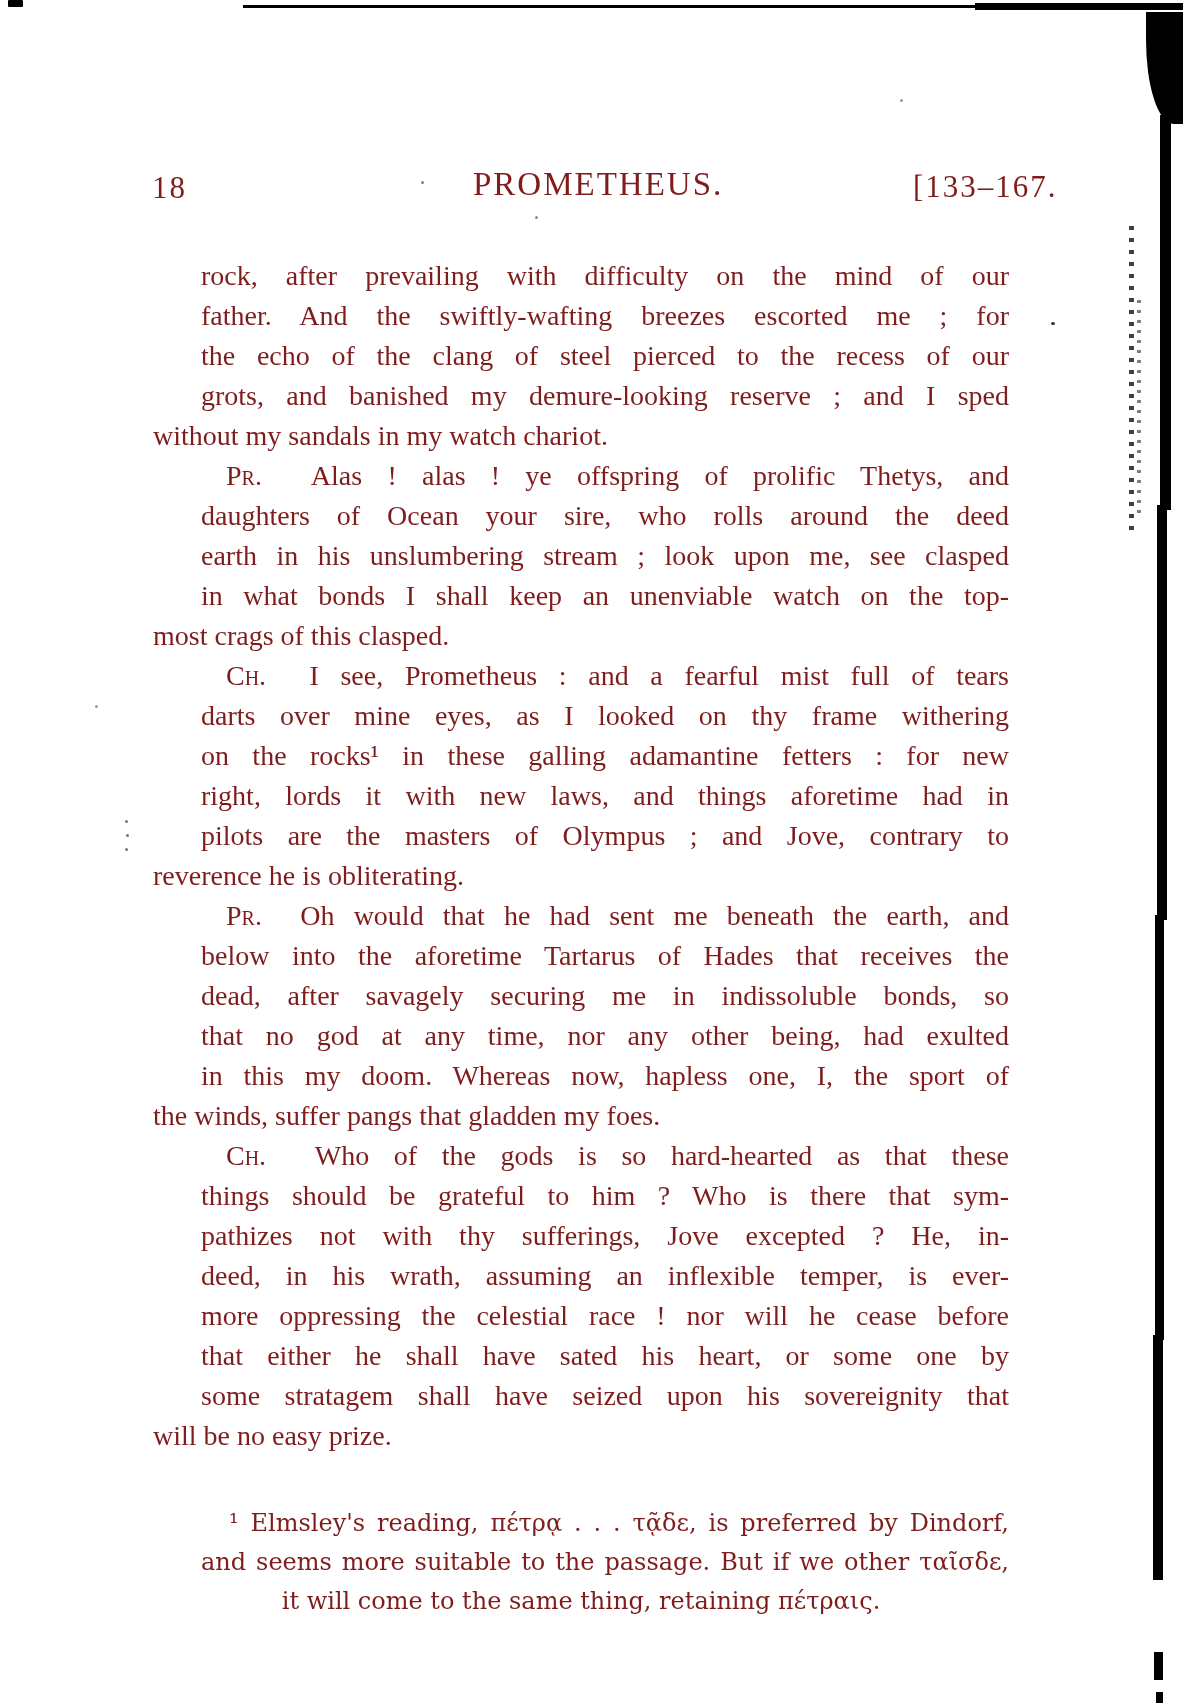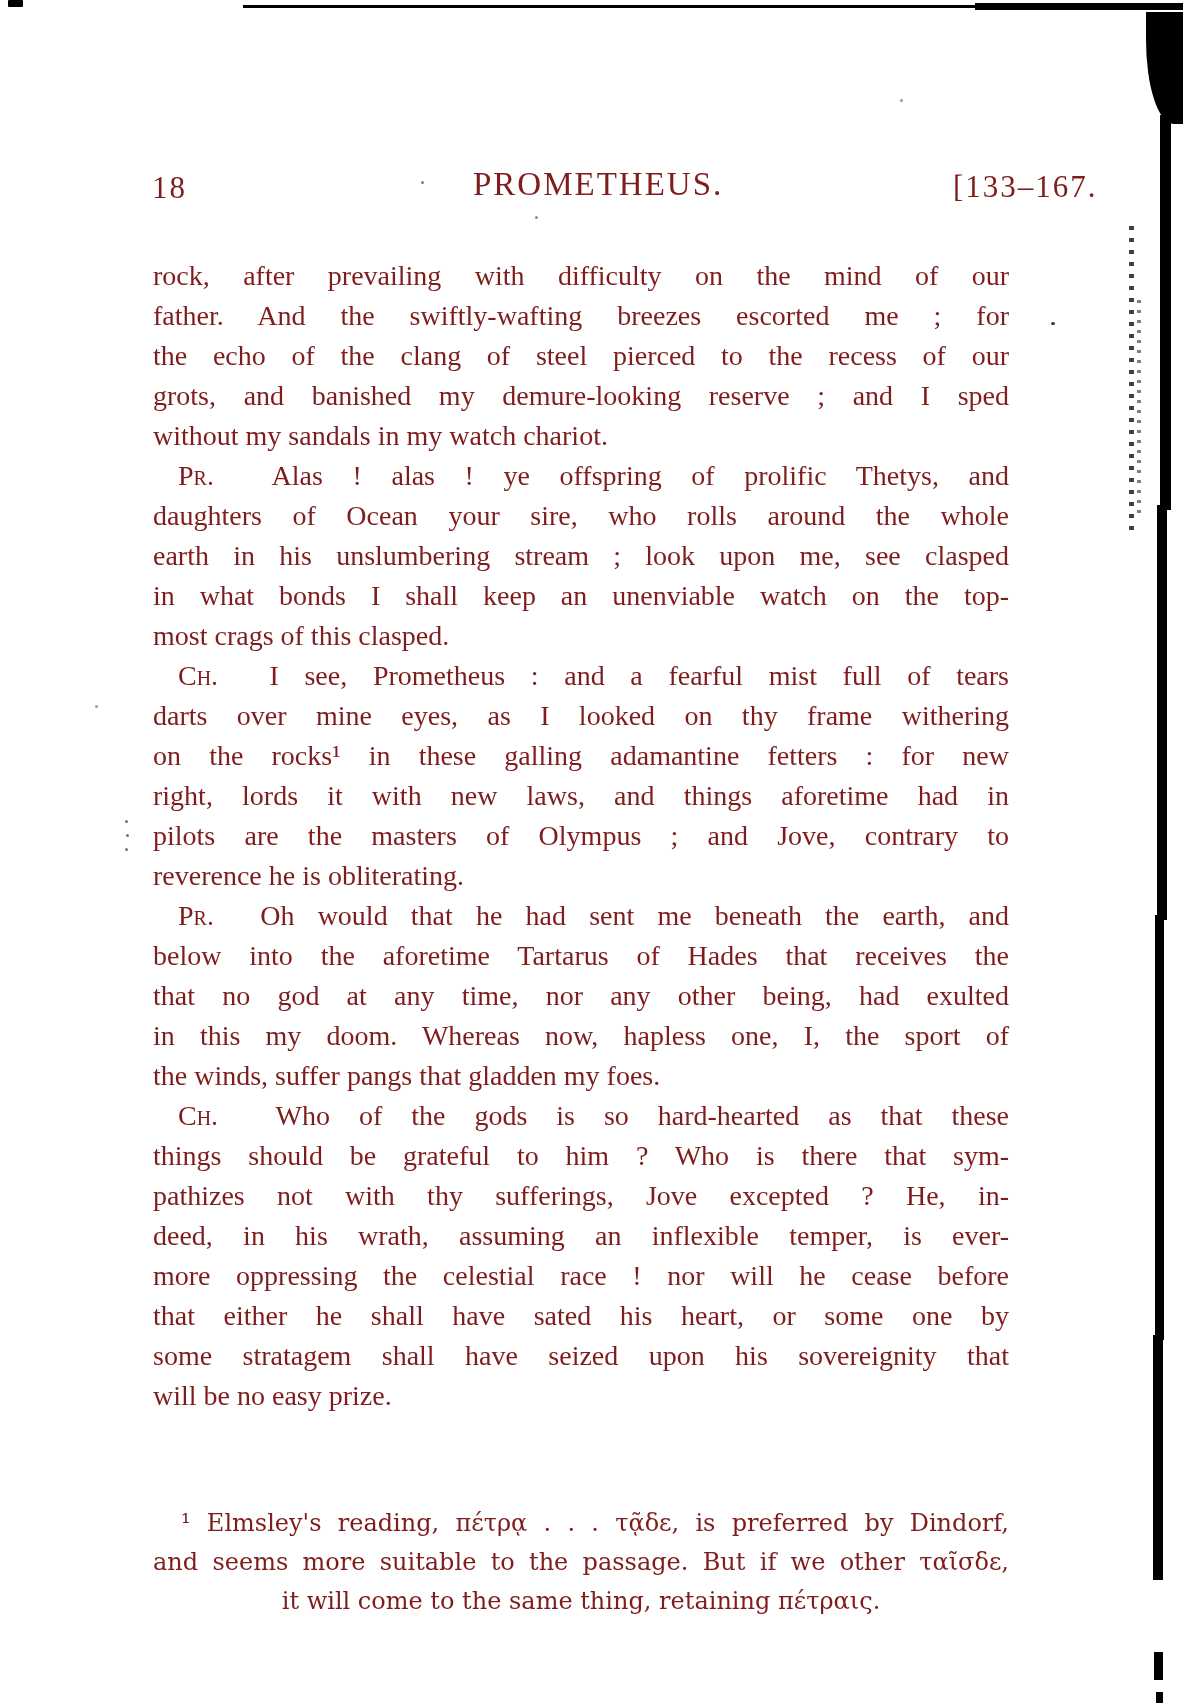--- a/index.html
+++ b/index.html
@@ -3,28 +3,28 @@
 <meta charset="utf-8">
 <style>
   html,body{margin:0;padding:0;background:#e8e8e8;}
   .page{
     position:relative;width:1183px;height:1703px;background:#ffffff;
     color:#7f1d1d;font-family:"Liberation Serif",serif;overflow:hidden;
   }
   
   .pgnum{position:absolute;left:152px;top:170px;font-size:31px;letter-spacing:2px;}
   .ptitle{position:absolute;left:473px;top:166px;font-size:33px;letter-spacing:2px;}
-  .prange{position:absolute;left:953px;top:169px;font-size:31px;letter-spacing:2px;}
+  .prange{position:absolute;left:913px;top:169px;font-size:31px;letter-spacing:2px;}
   
   .body-text{
     position:absolute;left:153px;top:256px;width:856px;
     font-size:28px;line-height:40px;
   }
   .line{height:40px;}
-  .just{text-align:justify;text-align-last:justify;text-justify:inter-word;}
+  .just{text-align:justify;text-align-last:justify;text-justify:inter-word;margin-left:48px;}
   .para.indent .line:first-child{text-indent:25px;}
   .speaker{font-variant:small-caps;}
   
   .footnote{
     position:absolute;left:153px;top:1504px;width:856px;
     font-family:"DejaVu Serif",serif;font-size:24px;line-height:39px;
   }
   .fline{height:39px;text-align:center;}
   .findent{text-indent:28px;}
   .greek{}
@@ -85,36 +85,37 @@
   <div class="body-text">
       <div class="para">
         <div class="line just">rock, after prevailing with difficulty on the mind of our</div>
         <div class="line just">father.  And the swiftly-wafting breezes escorted me ; for</div>
         <div class="line just">the echo of the clang of steel pierced to the recess of our</div>
         <div class="line just">grots, and banished my demure-looking reserve ; and I sped</div>
         <div class="line">without my sandals in my watch chariot.</div>
       </div>
       <div class="para indent">
         <div class="line just"><span class="speaker">Pr.</span>&nbsp; Alas !  alas !  ye offspring of prolific Thetys, and</div>
-        <div class="line just">daughters of Ocean your sire, who rolls around the whole</div>
+        <div class="line just">daughters of Ocean your sire, who rolls around the deed</div>
         <div class="line just">earth in his unslumbering stream ; look upon me, see clasped</div>
         <div class="line just">in what bonds I shall keep an unenviable watch on the top-</div>
         <div class="line">most crags of this clasped.</div>
       </div>
       <div class="para indent">
         <div class="line just"><span class="speaker">Ch.</span>&nbsp; I see, Prometheus : and a fearful mist full of tears</div>
         <div class="line just">darts over mine eyes, as I looked on thy frame withering</div>
         <div class="line just">on the rocks¹ in these galling adamantine fetters : for new</div>
         <div class="line just">right, lords it with new laws, and things aforetime had in</div>
         <div class="line just">pilots are the masters of Olympus ; and Jove, contrary to</div>
         <div class="line">reverence he is obliterating.</div>
       </div>
       <div class="para indent">
         <div class="line just"><span class="speaker">Pr.</span>&nbsp; Oh would that he had sent me beneath the earth, and</div>
         <div class="line just">below into the aforetime Tartarus of Hades that receives the</div>
+        <div class="line just">dead, after savagely securing me in indissoluble bonds, so</div>
         <div class="line just">that no god at any time, nor any other being, had exulted</div>
         <div class="line just">in this my doom.  Whereas now, hapless one, I, the sport of</div>
         <div class="line">the winds, suffer pangs that gladden my foes.</div>
       </div>
       <div class="para indent">
         <div class="line just"><span class="speaker">Ch.</span>&nbsp; Who of the gods is so hard-hearted as that these</div>
         <div class="line just">things should be grateful to him ?  Who is there that sym-</div>
         <div class="line just">pathizes not with thy sufferings, Jove excepted ?  He, in-</div>
         <div class="line just">deed, in his wrath, assuming an inflexible temper, is ever-</div>
         <div class="line just">more oppressing the celestial race !  nor will he cease before</div>

